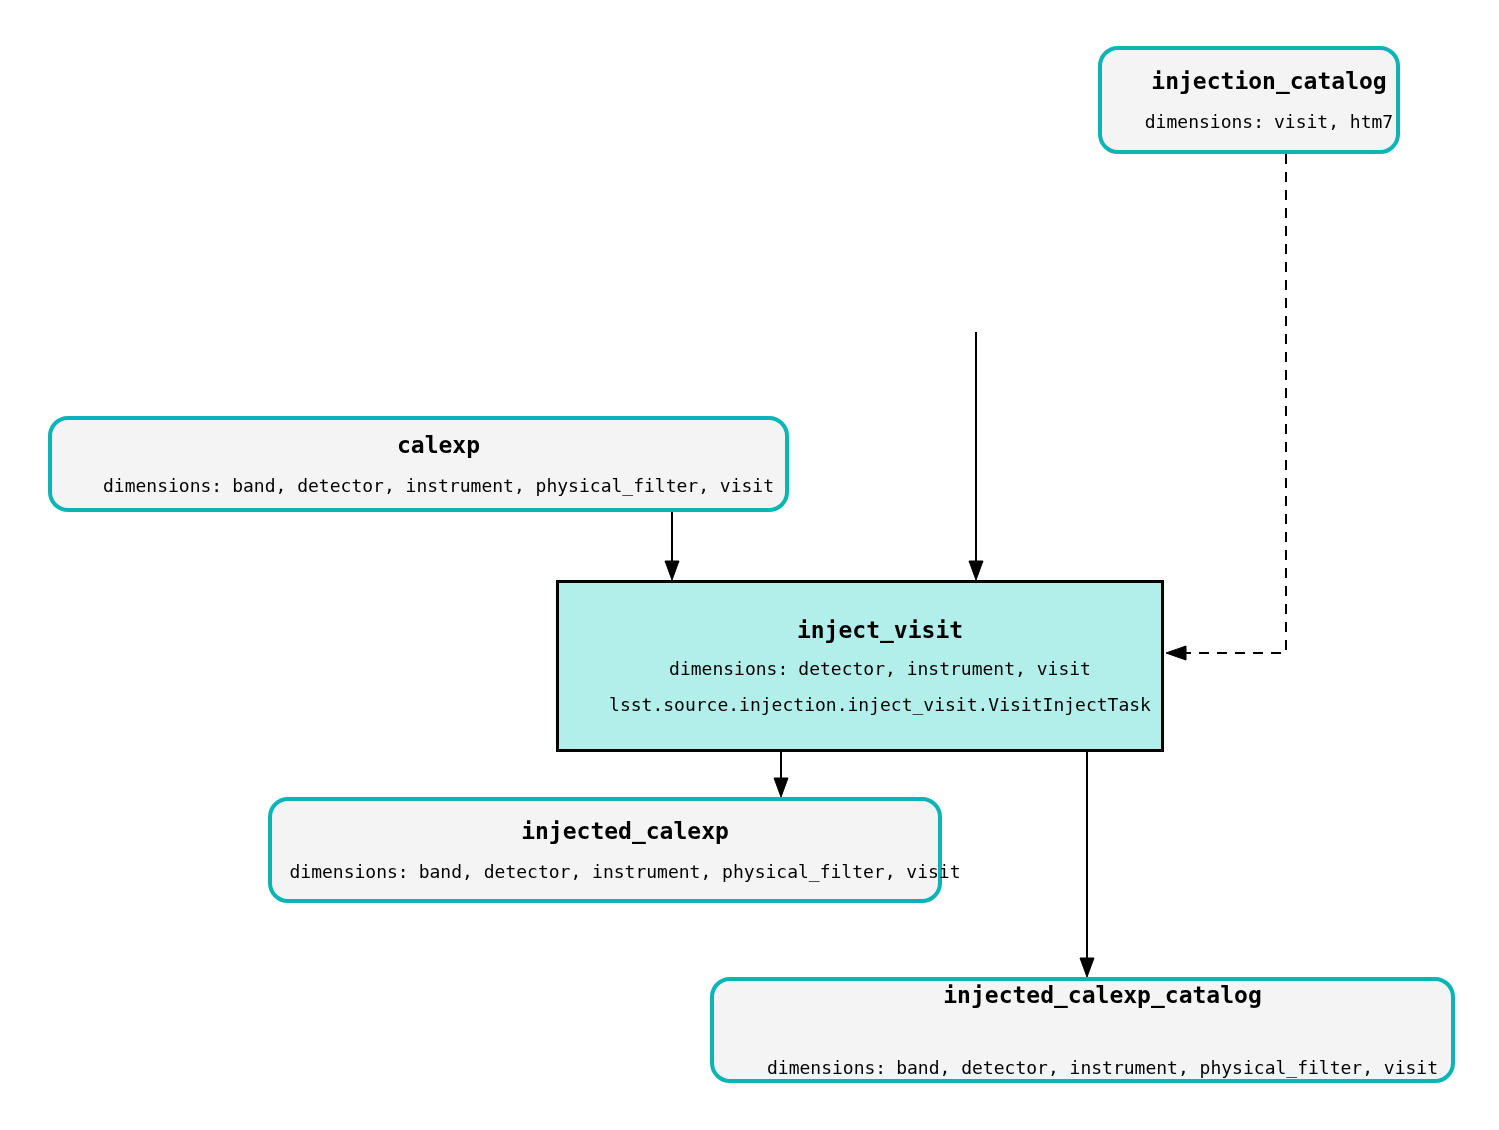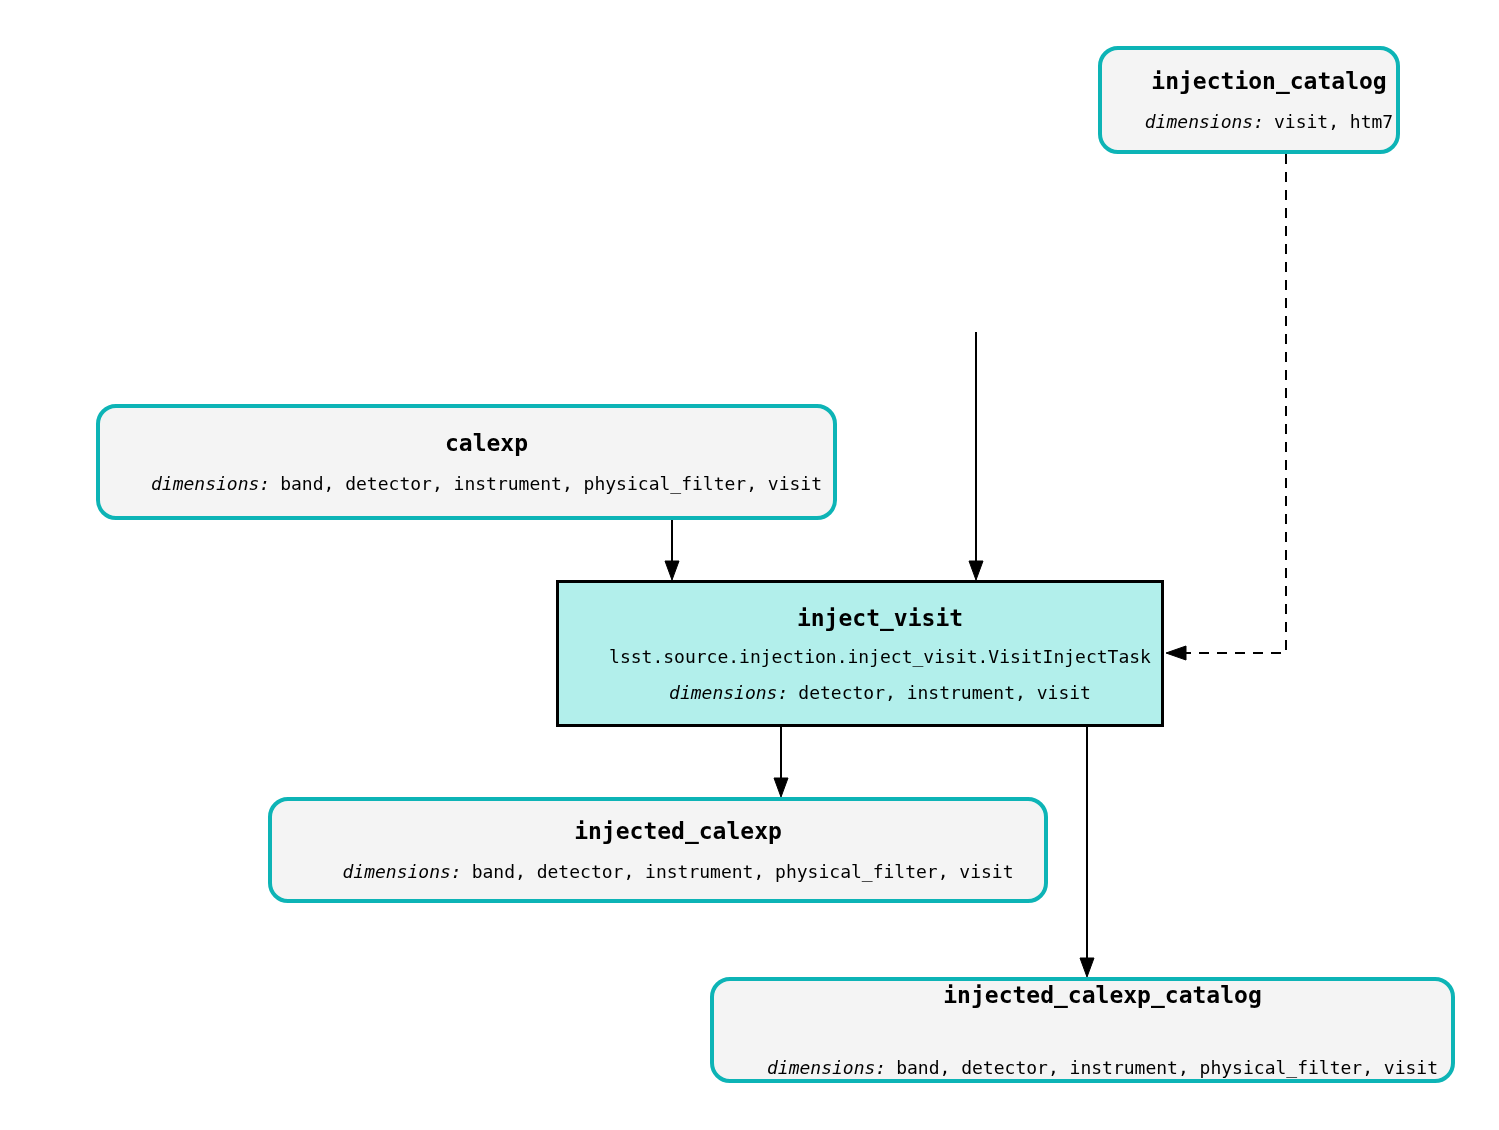--- a/index.html
+++ b/index.html
@@ -65,28 +65,28 @@
     font-size: 23px;
     font-weight: bold;
     line-height: 28px;
     white-space: nowrap;
   }
   .node-line {
     font-size: 18px;
     line-height: 22px;
     white-space: nowrap;
   }
-  .dims-label { font-style: italic; margin-right: 10px; }
+  .dims-label { margin-right: 10px; }
 
   
   #node-injection-catalog       { left: 1098px; top: 46px;  width: 302px; height: 108px; }
   #node-finalvisitsummary       { left: 545px;  top: 228px; width: 630px; height: 104px; }
-  #node-calexp                  { left: 48px;   top: 404px; width: 741px; height: 116px; margin-left: 48px; }
-  #node-inject-visit            { left: 556px;  top: 580px; width: 608px; height: 147px; }
-  #node-injected-calexp         { left: 268px;  top: 797px; width: 780px; height: 106px; }
+  #node-calexp                  { left: 48px;   top: 416px; width: 741px; height: 96px; }
+  #node-inject-visit            { left: 556px;  top: 580px; width: 608px; height: 172px; }
+  #node-injected-calexp         { left: 268px;  top: 797px; width: 674px; height: 106px; }
   #node-injected-calexp-catalog { left: 710px;  top: 977px; width: 745px; height: 106px; gap: 48px; }
 </style>
 </head>
 <body>
 
 <div id="canvas">
 
   <svg id="edge-layer" viewBox="0 0 1499 1130" xmlns="http://www.w3.org/2000/svg">
     <g>
       <line x1="672" y1="512" x2="672" y2="562"></line>
@@ -116,22 +116,22 @@
   </div>
 
 
   <div class="node dataset" id="node-calexp">
     <div class="node-title">calexp</div>
     <div class="node-line"><span class="dims-label">dimensions:</span><span>band, detector, instrument, physical_filter, visit</span></div>
   </div>
 
   <div class="node task" id="node-inject-visit">
     <div class="node-title">inject_visit</div>
+    <div class="node-line"><span class="dims-label">dimensions:</span><span>detector, instrument, visit</span></div>
     <div class="node-line">lsst.source.injection.inject_visit.VisitInjectTask</div>
-    <div class="node-line"><span class="dims-label">dimensions:</span><span>detector, instrument, visit</span></div>
   </div>
 
   <div class="node dataset" id="node-injected-calexp">
     <div class="node-title">injected_calexp</div>
     <div class="node-line"><span class="dims-label">dimensions:</span><span>band, detector, instrument, physical_filter, visit</span></div>
   </div>
 
   <div class="node dataset" id="node-injected-calexp-catalog">
     <div class="node-title">injected_calexp_catalog</div>
     <div class="node-line"><span class="dims-label">dimensions:</span><span>band, detector, instrument, physical_filter, visit</span></div>

